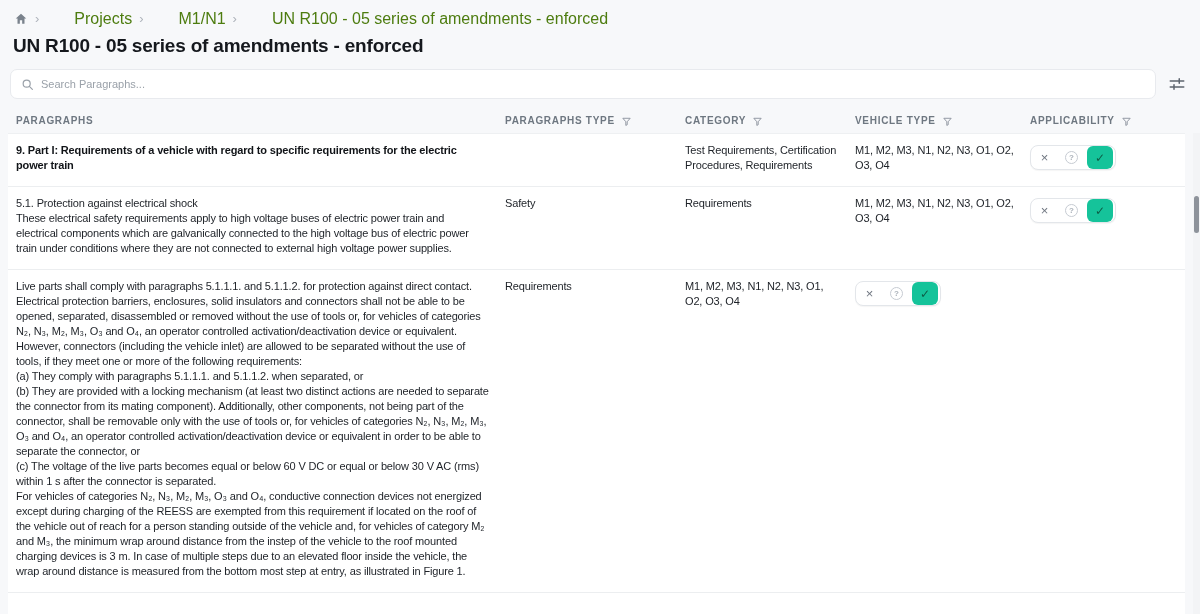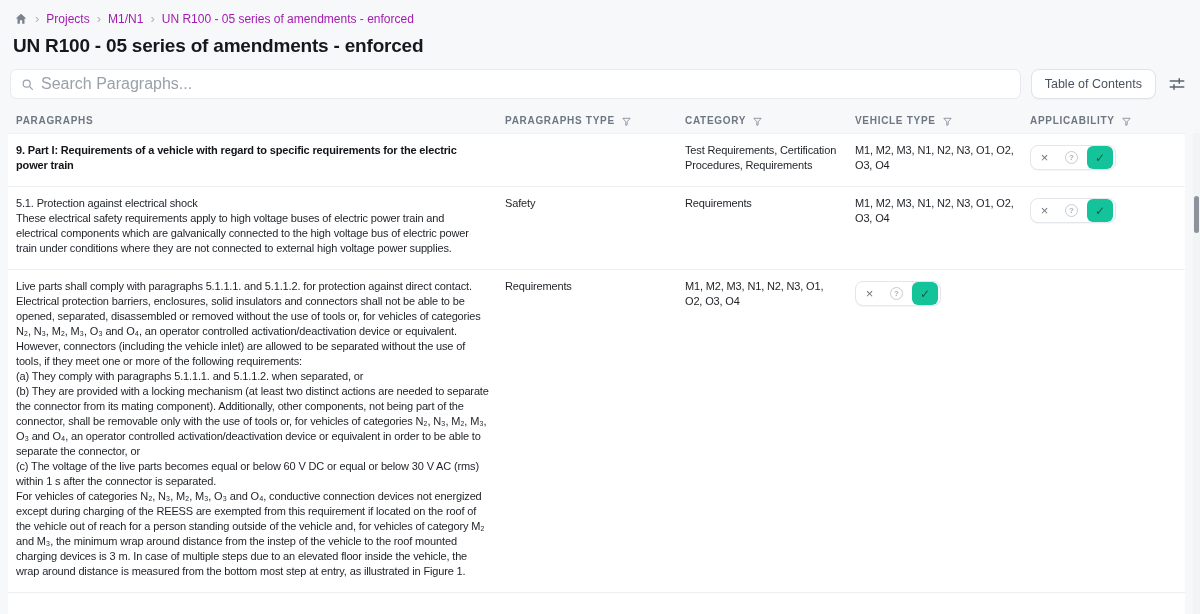--- a/index.html
+++ b/index.html
@@ -3,31 +3,31 @@
 <meta charset="utf-8">
 <style>
   * { margin:0; padding:0; box-sizing:border-box; }
   html,body { width:1200px; height:614px; overflow:hidden; }
   body {
     font-family:"Liberation Sans","DejaVu Sans",sans-serif;
     background:#f7f8fa; color:#1c2024; position:relative;
   }
   
   .topbar { display:flex; align-items:center; gap:7px; padding:10px 12px 0 14px; height:28px; }
-  .crumb { font-size:12px; color:#a21caf; text-decoration:none; cursor:pointer; }
+  .crumb { font-size:16px; color:#4d7c0f; text-decoration:none; cursor:pointer;margin-left:28px; }
   .crumb-sep { font-size:13px; color:#aeb3bb; line-height:1; transform:translateY(-1px); }
   .home-ic { display:inline-flex; align-items:center; }
   .page-title { margin:7px 0 0 13px; font-size:19px; font-weight:700; color:#15181d; letter-spacing:-0.2px; }
   .controls-row { display:flex; align-items:center; margin:12px 10px 0 10px; gap:10px; }
   .searchbox {
     flex:1; height:30px; background:#ffffff; border:1px solid #e8eaee; border-radius:7px;
     display:flex; align-items:center; padding:0 10px; gap:7px;
   }
   .searchbox input {
-    border:none; outline:none; flex:1; font-size:16px; color:#701a75; background:transparent;
+    border:none; outline:none; flex:1; font-size:11px; color:#701a75; background:transparent;
     font-family:inherit;
   }
   .searchbox input::placeholder { color:#9aa1a9; }
   .toc-btn {
     height:30px; padding:0 13px; background:#ffffff; border:1px solid #e0e3e8; border-radius:8px;
     font-size:12.5px; color:#4b5360; font-family:inherit; cursor:pointer; white-space:nowrap;
     box-shadow:0 1px 1px rgba(20,24,32,0.03);
   }
   .sliders-btn { background:none; border:none; cursor:pointer; display:flex; padding:2px; margin-right:2px; }
   
@@ -101,21 +101,20 @@
 <div class="controls-row">
   <div class="searchbox">
     <span style="display:inline-flex">
       <svg width="13" height="13" viewBox="0 0 24 24" fill="none" stroke="#9aa1a9" stroke-width="2.2" stroke-linecap="round">
           <circle cx="10.5" cy="10.5" r="6.5"></circle>
           <line x1="15.5" y1="15.5" x2="21" y2="21"></line>
         </svg>
     </span>
     <input type="text" placeholder="Search Paragraphs..." style="">
   </div>
-  <button class="toc-btn">Table of Contents</button>
   <button class="sliders-btn">
     <svg width="18" height="18" viewBox="0 0 24 24" fill="none" stroke="#5d646e" stroke-width="2" stroke-linecap="round">
       <line x1="3" y1="8" x2="21" y2="8"></line>
         <line x1="15" y1="5" x2="15" y2="11"></line>
       <line x1="3" y1="16" x2="21" y2="16"></line>
         <line x1="8" y1="13" x2="8" y2="19"></line>
     </svg>
   </button>
 </div>
 

